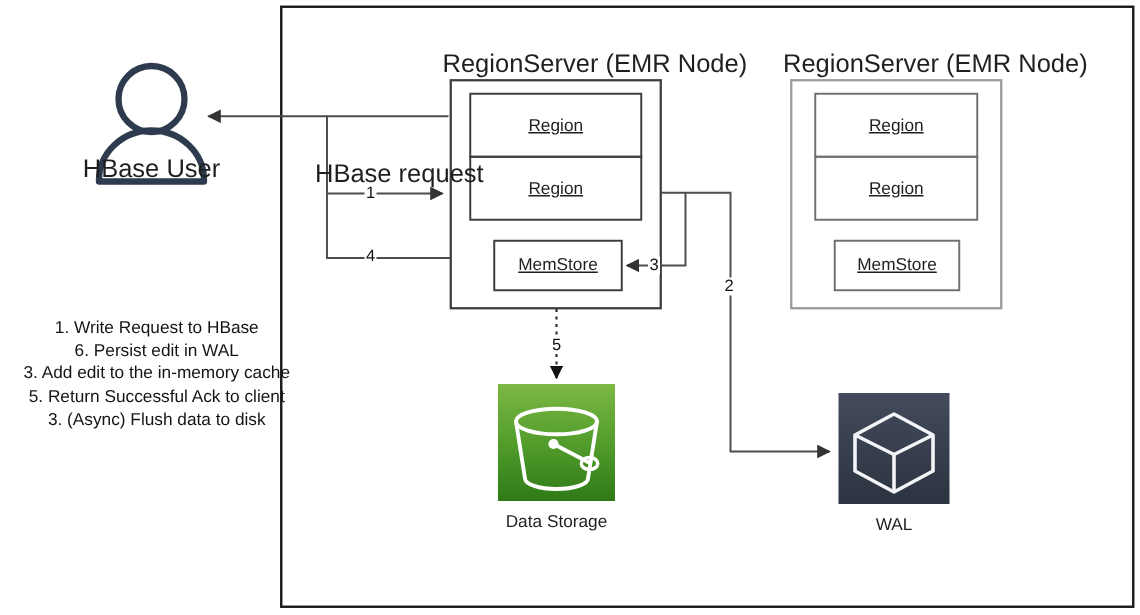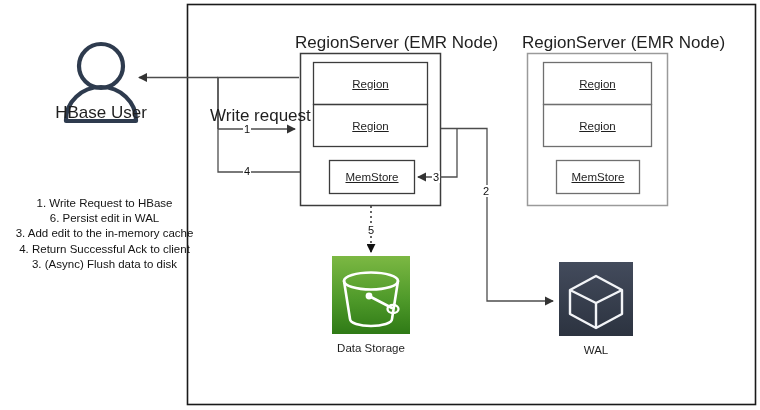--- a/index.html
+++ b/index.html
@@ -3,21 +3,21 @@
 <meta charset="utf-8">
 <style>
   html,body{margin:0;padding:0;background:#ffffff;}
   body{width:760px;height:410px;position:relative;overflow:hidden;
        font-family:"Liberation Sans", sans-serif;color:#222222;}
   .stage{position:absolute;left:0;top:0;width:760px;height:410px;}
   svg.layer{position:absolute;left:0;top:0;width:760px;height:410px;overflow:visible;}
 
   .lbl{position:absolute;font-size:17px;line-height:13px;color:#1f1f1f;
        white-space:nowrap;text-align:center;}
-  .legend{position:absolute;left:2px;top:196px;width:205px;text-align:center;
+  .legend{position:absolute;left:2px;top:212px;width:205px;text-align:center;
           font-size:11.5px;line-height:15.2px;color:#141414;}
   .boxlbl{position:absolute;display:flex;align-items:center;justify-content:center;
           font-size:11.5px;color:#1f1f1f;text-decoration:underline;}
   .icon-cap{position:absolute;width:140px;text-align:center;font-size:11.5px;color:#1f1f1f;}
   .num{position:absolute;font-size:11px;color:#111;background:#fff;padding:0 1px;}
 </style>
 </head>
 <body>
 
 <div class="stage">
@@ -104,35 +104,35 @@
       </g>
     </g>
   </svg>
 
   <div class="lbl" style="left:41px;top:106px;width:120px;">HBase User</div>
 
   <div class="legend">
     <div>1. Write Request to HBase</div>
     <div>6. Persist edit in WAL</div>
     <div>3. Add edit to the in-memory cache</div>
-    <div>4. Return Successful Ack to client</div>
+    <div>5. Return Successful Ack to client</div>
     <div>3. (Async) Flush data to disk</div>
   </div>
 
   <div class="lbl" style="left:295px;top:36px;width:150px;">RegionServer (EMR Node)</div>
   <div class="boxlbl" style="left:313px;top:62px;width:115px;height:43px;">Region</div>
   <div class="boxlbl" style="left:313px;top:104px;width:115px;height:43px;">Region</div>
   <div class="boxlbl" style="left:329px;top:160px;width:86px;height:34px;">MemStore</div>
 
   <div class="lbl" style="left:522px;top:36px;width:150px;">RegionServer (EMR Node)</div>
   <div class="boxlbl" style="left:543px;top:62px;width:109px;height:43px;">Region</div>
   <div class="boxlbl" style="left:543px;top:104px;width:109px;height:43px;">Region</div>
   <div class="boxlbl" style="left:556px;top:160px;width:84px;height:34px;">MemStore</div>
 
-  <div class="lbl" style="left:210px;top:109px;width:100px;">Write request</div>
+  <div class="lbl" style="left:210px;top:109px;width:100px;">HBase request</div>
   <div class="num" style="left:243px;top:123px;">1</div>
   <div class="num" style="left:243px;top:165px;">4</div>
   <div class="num" style="left:432px;top:171px;">3</div>
   <div class="num" style="left:482px;top:185px;">2</div>
   <div class="num" style="left:367px;top:224px;">5</div>
 
   <div class="icon-cap" style="left:301px;top:342px;">Data Storage</div>
   <div class="icon-cap" style="left:526px;top:344px;">WAL</div>
 
 </div>

